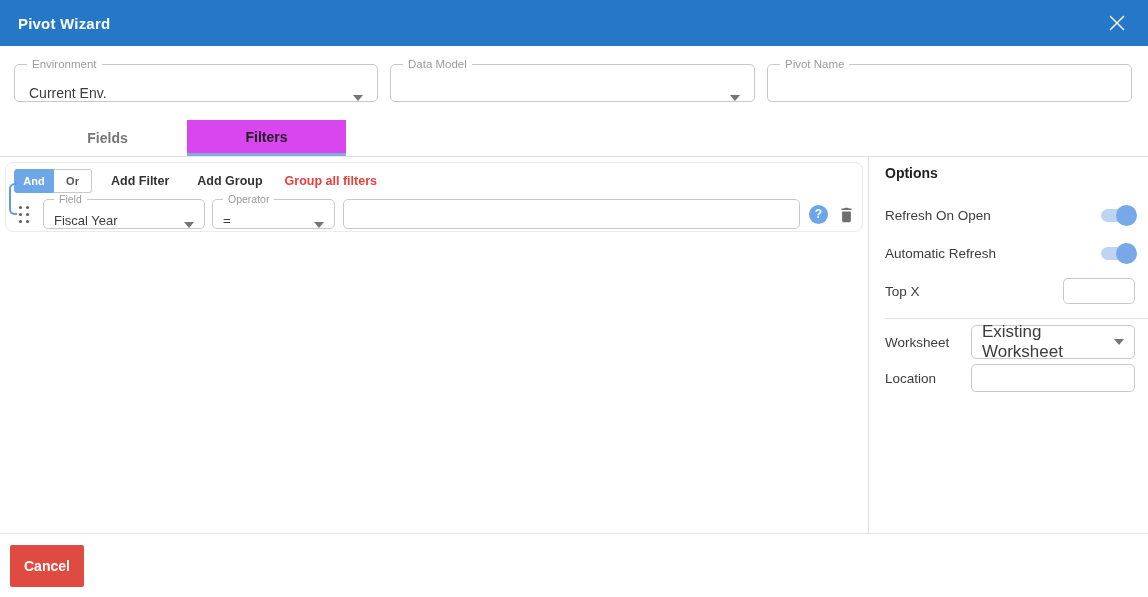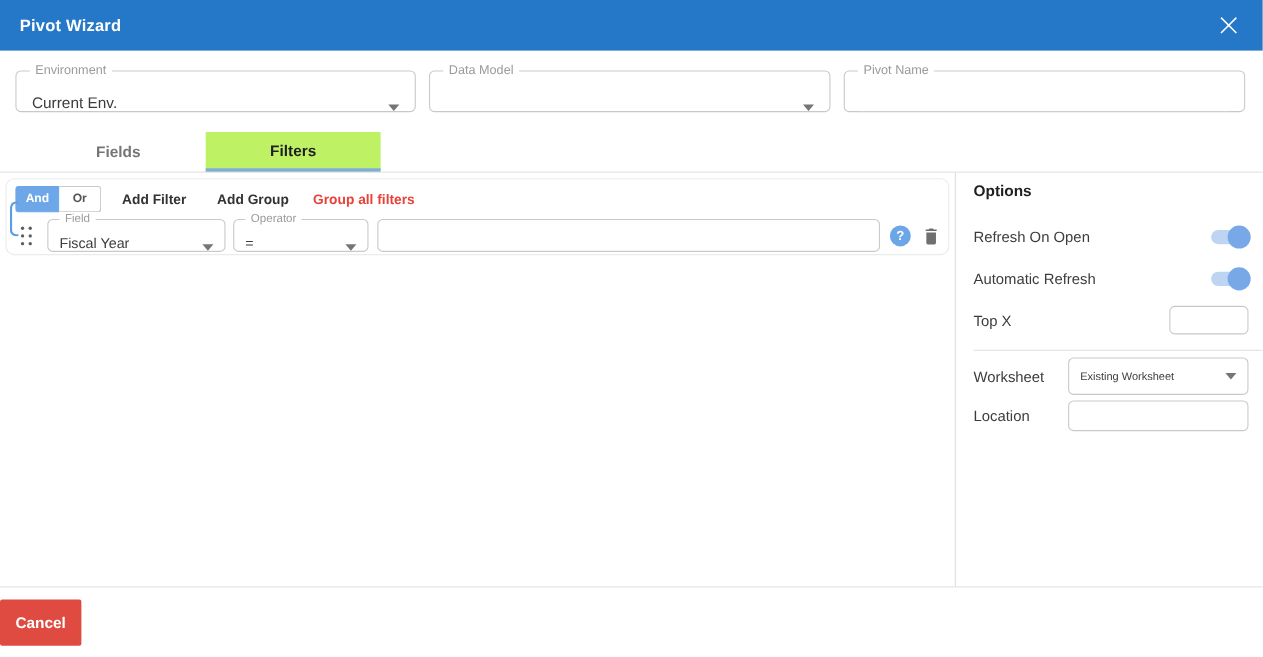--- a/index.html
+++ b/index.html
@@ -17,21 +17,21 @@
   .outlined .flabel { position:absolute; top:-7px; left:12px; background:#fff; padding:0 5px; font-size:11.5px; color:#9b9b9b; white-space:nowrap; }
   .outlined .fvalue { font-size:14px; color:#3c3c3c; }
   .arrow { margin-left:auto; width:0; height:0; border-left:5px solid transparent; border-right:5px solid transparent; border-top:6px solid #757575; }
   .w-env { width:364px; } .w-dm { width:365px; } .w-pn { flex:1; }
   .pn-input { border:none; outline:none; width:100%; font-size:14px; color:#3c3c3c; font-family:inherit; }
 
   
   .tabs { display:flex; margin-top:18px; height:37px; border-bottom:1px solid #e2e2e2; flex:0 0 auto;padding-left:28px; }
   .tab { width:159px; display:flex; align-items:center; justify-content:center; font-size:14px; cursor:pointer; }
   .tab.inactive { color:#757575; font-weight:700; }
-  .tab.active { background:#bef264; color:#1f1f1f; font-weight:700; border-bottom:3px solid #7fabe0; }
+  .tab.active { background:#d946ef; color:#1f1f1f; font-weight:700; border-bottom:3px solid #7fabe0; }
 
   
   .content { display:flex; flex:1 1 auto; min-height:0; }
   .filter-panel { flex:0 0 861px; border-right:1px solid #dedede; padding:5px; }
   .group-box { position:relative; border:1px solid #ebebeb; border-radius:8px; height:70px; background:#fff; }
   .group-header { display:flex; align-items:center; padding:6px 8px 0 8px; }
   .andor { display:flex; }
   .btn-and { width:40px; height:24px; background:#6ea7e8; color:#fff; font-size:11px; font-weight:700; border:1px solid #6ea7e8; border-radius:3px 0 0 3px; display:flex; align-items:center; justify-content:center; cursor:pointer; }
   .btn-or { width:38px; height:24px; background:#fff; color:#555; font-size:11px; font-weight:700; border:1px solid #c9c9c9; border-left:none; border-radius:0 3px 3px 0; display:flex; align-items:center; justify-content:center; cursor:pointer; }
   .txt-btn { font-size:12.5px; font-weight:700; color:#333; cursor:pointer; }
@@ -52,26 +52,26 @@
   
   .options-panel { flex:1; padding:6px 13px 0 16px; }
   .opt-heading { font-size:14px; font-weight:700; color:#1f1f1f; height:20px; line-height:20px; }
   .opt-row { height:28px; display:flex; align-items:center; justify-content:space-between; margin-top:10px; }
   .opt-row.first { margin-top:18px; }
   .opt-label { font-size:13.5px; color:#3c3c3c; }
   .toggle { position:relative; width:34px; height:13px; background:#bdd5f3; border-radius:7px; cursor:pointer; }
   .toggle .knob { position:absolute; right:-2px; top:-4px; width:21px; height:21px; border-radius:50%; background:#78a8e8; }
   .small-input { width:72px; height:26px; border:1px solid #c9c9c9; border-radius:5px; padding:0 8px; font-size:13px; color:#3c3c3c; outline:none; font-family:inherit; }
   .divider { border-top:1px solid #e2e2e2; margin:13px -13px 9px 0; }
-  .ws-select { width:164px; height:28px; border:1px solid #c9c9c9; border-radius:5px; display:flex; align-items:center; justify-content:center; gap:10px; font-size:10px; color:#3c3c3c; cursor:pointer; padding:16px 10px; }
+  .ws-select { width:164px; height:28px; border:1px solid #c9c9c9; border-radius:5px; display:flex; align-items:center; justify-content:center; gap:10px; font-size:17px; color:#3c3c3c; cursor:pointer; padding:16px 10px; }
   .ws-select .arrow { margin-left:auto; }
   .loc-input { width:164px; height:28px; border:1px solid #c9c9c9; border-radius:5px; padding:0 8px; font-size:13px; color:#3c3c3c; outline:none; font-family:inherit; }
 
   
-  .footer { flex:0 0 64px; border-top:1px solid #e2e2e2; display:flex; align-items:center; justify-content:flex-start; padding:0 0; }
+  .footer { flex:0 0 64px; border-top:1px solid #e2e2e2; display:flex; align-items:center; justify-content:flex-start; padding:0 10px; }
   .btn-cancel { min-width:71px; height:42px; background:#e04b41; color:#fff; font-size:14px; font-weight:700; border:none; border-radius:2px; padding:0 14px; cursor:pointer; font-family:inherit; }
   .btn-create { min-width:68px; height:42px; background:#e3e3e3; color:#a8a8a8; font-size:14px; border:none; border-radius:2px; padding:0 14px; cursor:default; font-family:inherit; }
 </style>
 </head>
 <body>
 
 <div class="dialog">
 
   <div class="titlebar">
     <div class="title">Pivot Wizard</div>

